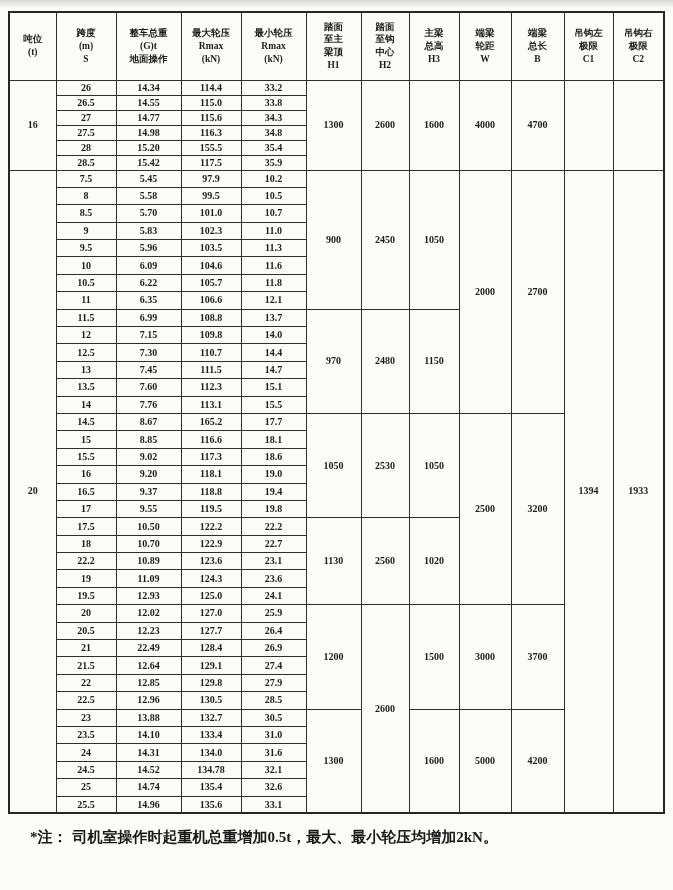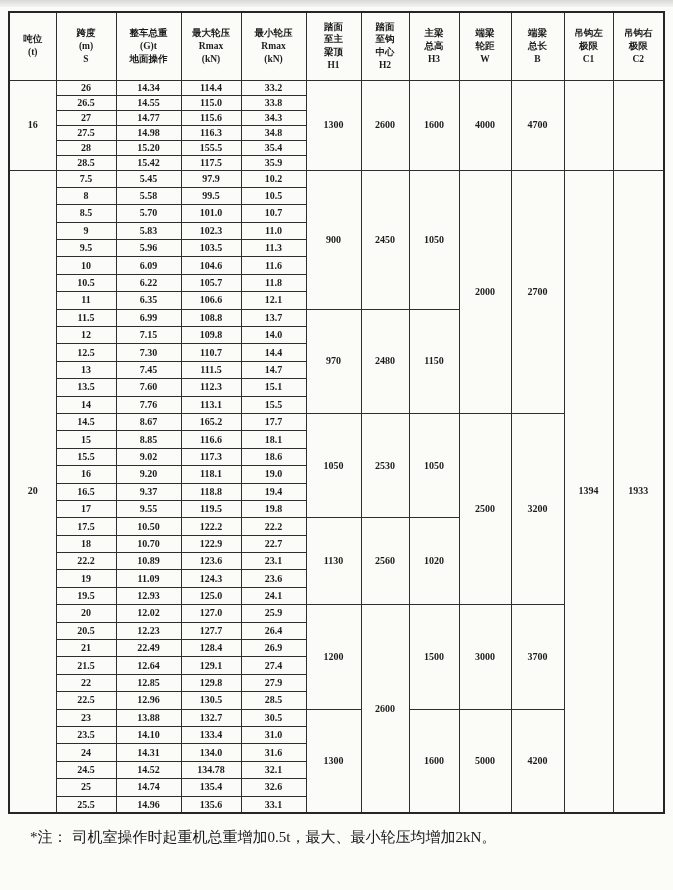--- a/index.html
+++ b/index.html
@@ -44,21 +44,21 @@
   tr.b16 { height: 15px; }
   tr.b20 { height: 17.4px; }
   td.top { vertical-align: top; padding-top: 14px; margin-top: 24px; }
   td.low { padding-top: 130px; }
   .notes {
     margin: 13px 0 0 30px;
     font-size: 15px;
     line-height: 21px;
     color: #181818;
   }
-  .note-first { white-space: nowrap; }
+  .note-first { white-space: nowrap; font-weight: bold; }
   .note-prefix { margin-right: 5px; }
   .note-cont { padding-left: 39px; white-space: nowrap; }
 </style>
 </head>
 <body>
 
 <div class="scan-top"></div>
 
 <table class="spec">
   <colgroup>

